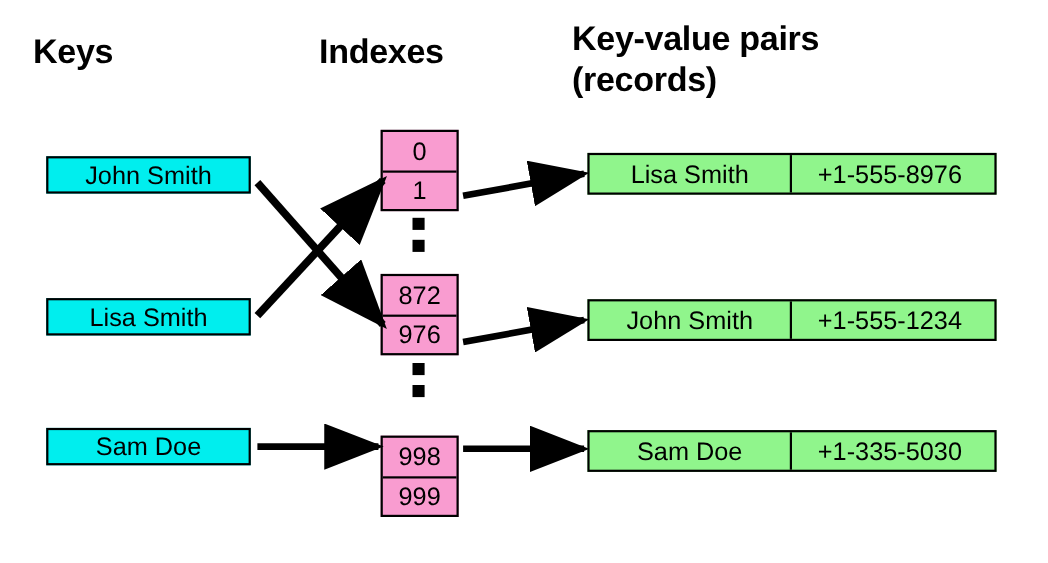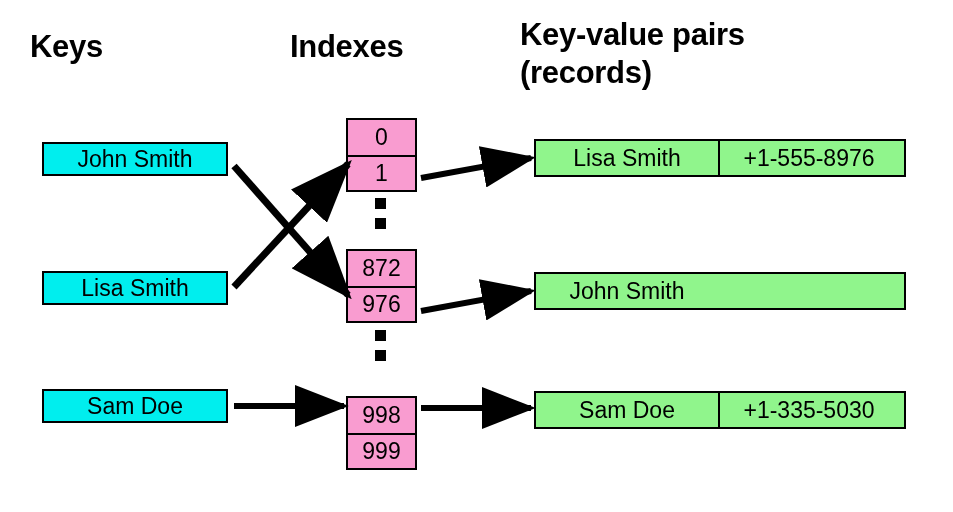--- a/index.html
+++ b/index.html
@@ -174,20 +174,21 @@
     <div class="idx-cell">999</div>
   </div>
 
   <div class="rec-box" id="rec-lisa">
     <div class="rec-name">Lisa Smith</div>
     <div class="rec-phone">+1-555-8976</div>
   </div>
 
   <div class="rec-box" id="rec-john">
     <div class="rec-name">John Smith</div>
+    <div class="rec-phone">+1-555-1234</div>
   </div>
 
   <div class="rec-box" id="rec-sam">
     <div class="rec-name">Sam Doe</div>
     <div class="rec-phone">+1-335-5030</div>
   </div>
 
   <svg id="arrows" viewBox="0 0 953 512">
     <defs>
       <marker id="ah" markerWidth="9" markerHeight="7" refX="8.2" refY="3.5" orient="auto" markerUnits="strokeWidth">

